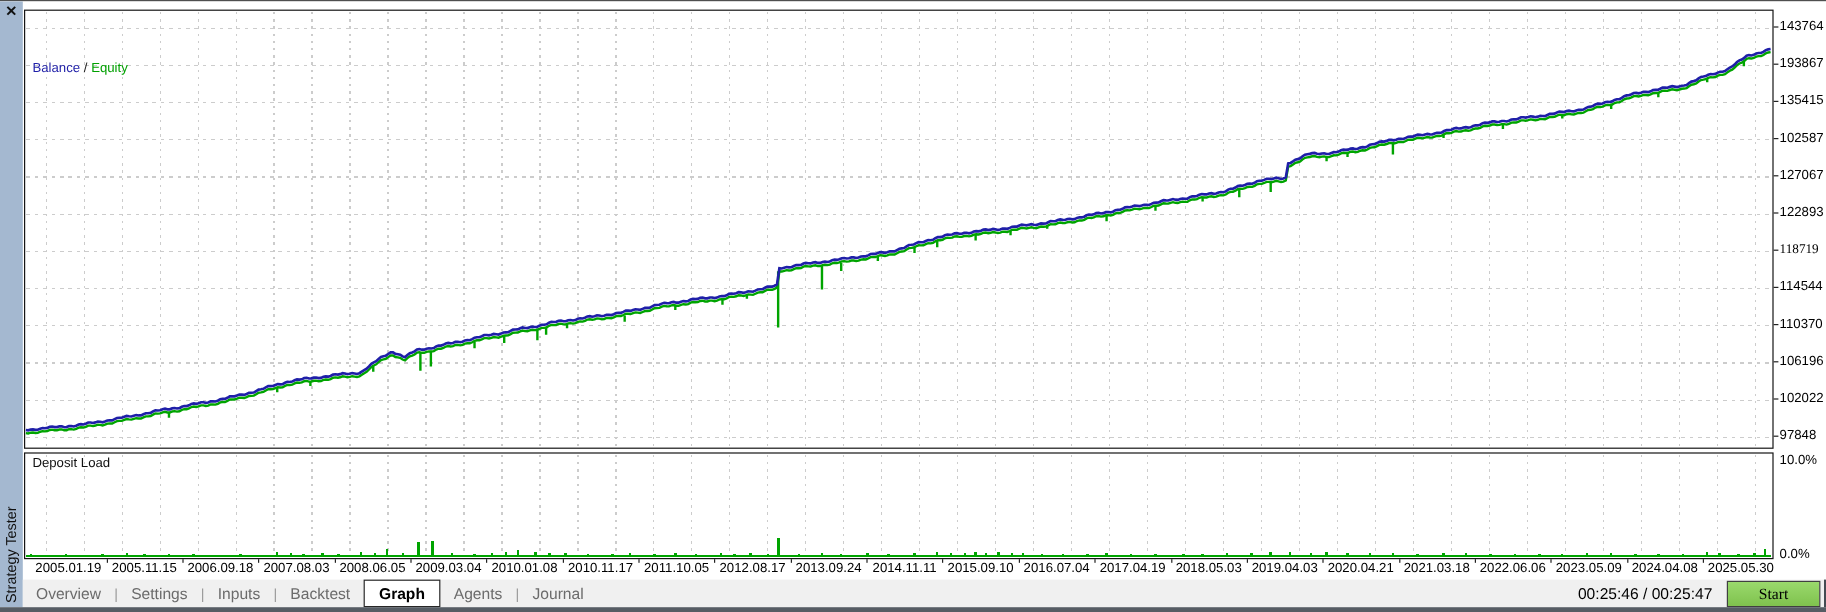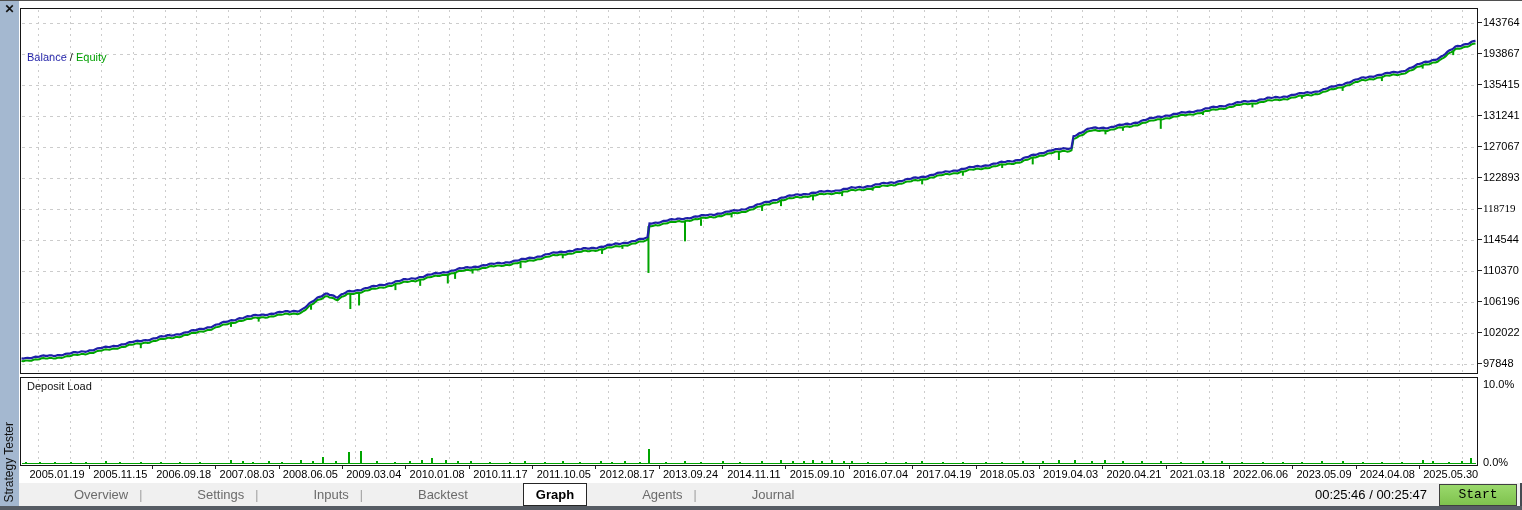--- a/index.html
+++ b/index.html
@@ -24,27 +24,27 @@
   .dep-title{position:absolute;left:6px;top:2px;font-size:11px;color:#111;z-index:3;}
   
   .ylab{position:absolute;left:1483px;width:38px;height:12px;font-size:11px;line-height:12px;color:#000;}
   .ytick{position:absolute;left:1478px;width:4px;height:1px;background:#222;}
   .dep-lab{position:absolute;left:1483px;width:38px;height:12px;font-size:11px;line-height:12px;color:#000;}
   .dlab{position:absolute;top:467px;height:13px;font-size:11px;color:#000;white-space:nowrap;transform:translateX(-50%);}
   .xtick{position:absolute;top:465px;width:1px;height:3px;background:#222;}
   
   .tabbar{position:absolute;left:19px;right:0;top:482px;height:23px;background:#f0f0f0;
           display:flex;align-items:center;}
-  .tab{padding:0 11px;font-size:13px;color:#6b6b6b;height:23px;line-height:23px;cursor:default;margin-left:44px;}
+  .tab{padding:0 11px;font-size:13px;color:#6b6b6b;height:23px;line-height:23px;cursor:default;}
   .tab.active{background:#ffffff;border:1px solid #262626;color:#000;font-weight:700;
           height:21px;line-height:21px;margin-top:-1px;padding:0 12px;}
   .tabsep{color:#9a9a9a;font-size:12px;}
   .time{margin-left:auto;font-size:13px;color:#000;padding-right:12px;}
   .start-btn{width:76px;height:20px;margin-right:5px;background:linear-gradient(#9ad96c,#7fc24e);
-          border:1px solid #404040;font-family:Liberation Mono, monospace;
+          border:1px solid #404040;font-family:Liberation Serif, serif;
           font-size:13px;color:#000;display:flex;align-items:center;justify-content:center;cursor:default;}
   .right-edge{position:absolute;right:0;top:482px;width:2px;height:23px;background:#454b52;}
   .bottom-strip{position:absolute;left:0;top:505px;width:1522px;height:5px;background:#565c64;}
 </style>
 </head>
 <body>
 
 <div class="app">
 
   <div class="side">
@@ -304,21 +304,21 @@
   <div class="dep-lab" style="top:377px;">10.0%</div>
   <div class="dep-lab" style="top:455px;">0.0%</div>
 
   <div id="yLabels">
       <div class="ylab" style="top: 15.1432px;">143764</div>
       <div class="ytick" style="top: 21px;"></div>
       <div class="ylab" style="top: 46.1672px;">193867</div>
       <div class="ytick" style="top: 52px;"></div>
       <div class="ylab" style="top: 77.1838px;">135415</div>
       <div class="ytick" style="top: 83px;"></div>
-      <div class="ylab" style="top: 108.2px;">131241</div>
+      <div class="ylab" style="top: 108.2px;">102587</div>
       <div class="ytick" style="top: 114px;"></div>
       <div class="ylab" style="top: 139.217px;">127067</div>
       <div class="ytick" style="top: 145px;"></div>
       <div class="ylab" style="top: 170.234px;">122893</div>
       <div class="ytick" style="top: 176px;"></div>
       <div class="ylab" style="top: 201.25px; font-family: Liberation Serif, serif;">118719</div>
       <div class="ytick" style="top: 207px;"></div>
       <div class="ylab" style="top: 232.274px;">114544</div>
       <div class="ytick" style="top: 238px;"></div>
       <div class="ylab" style="top: 263.291px;">110370</div>

